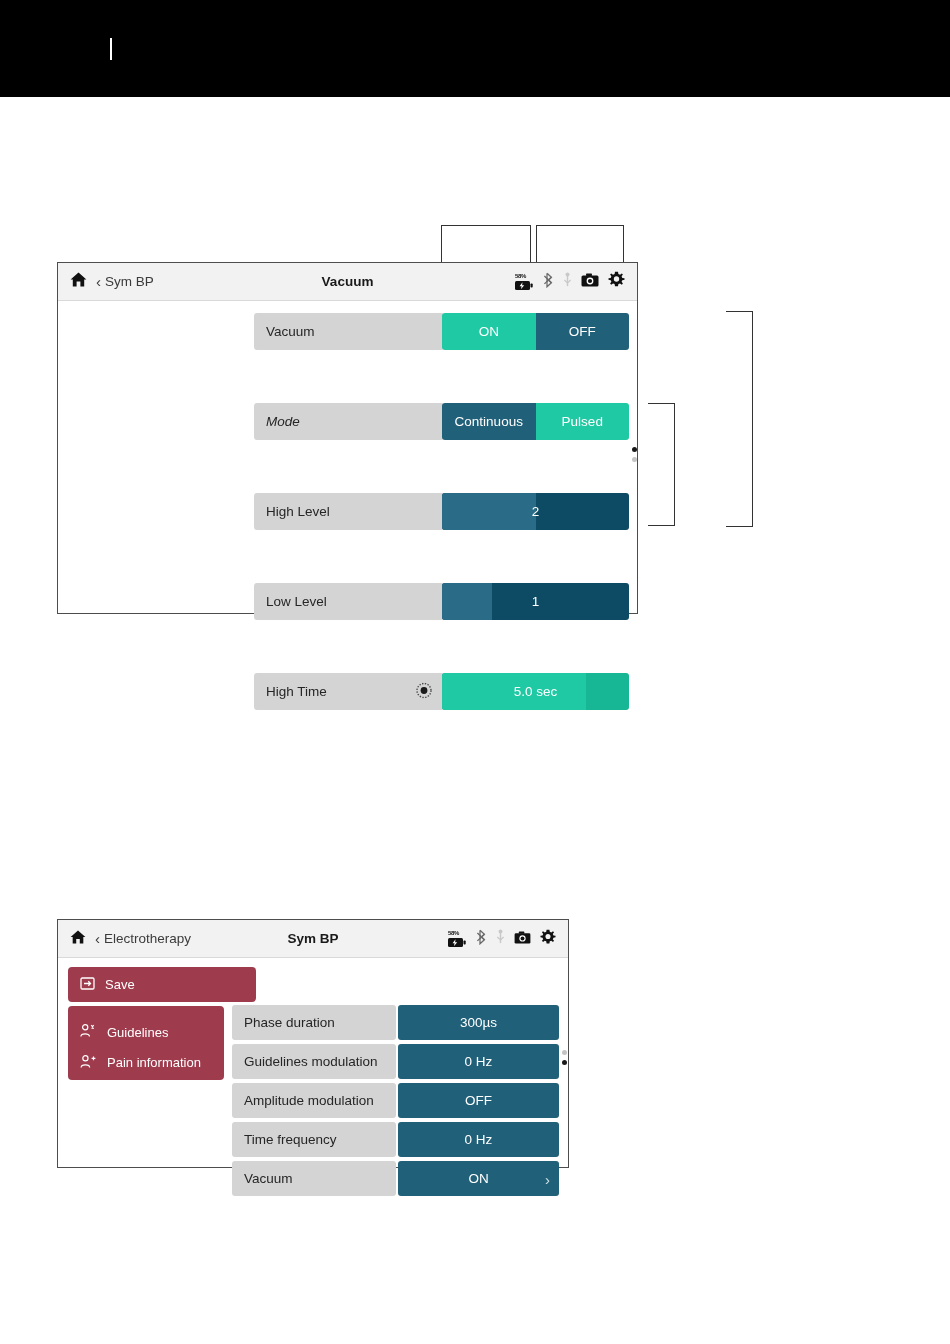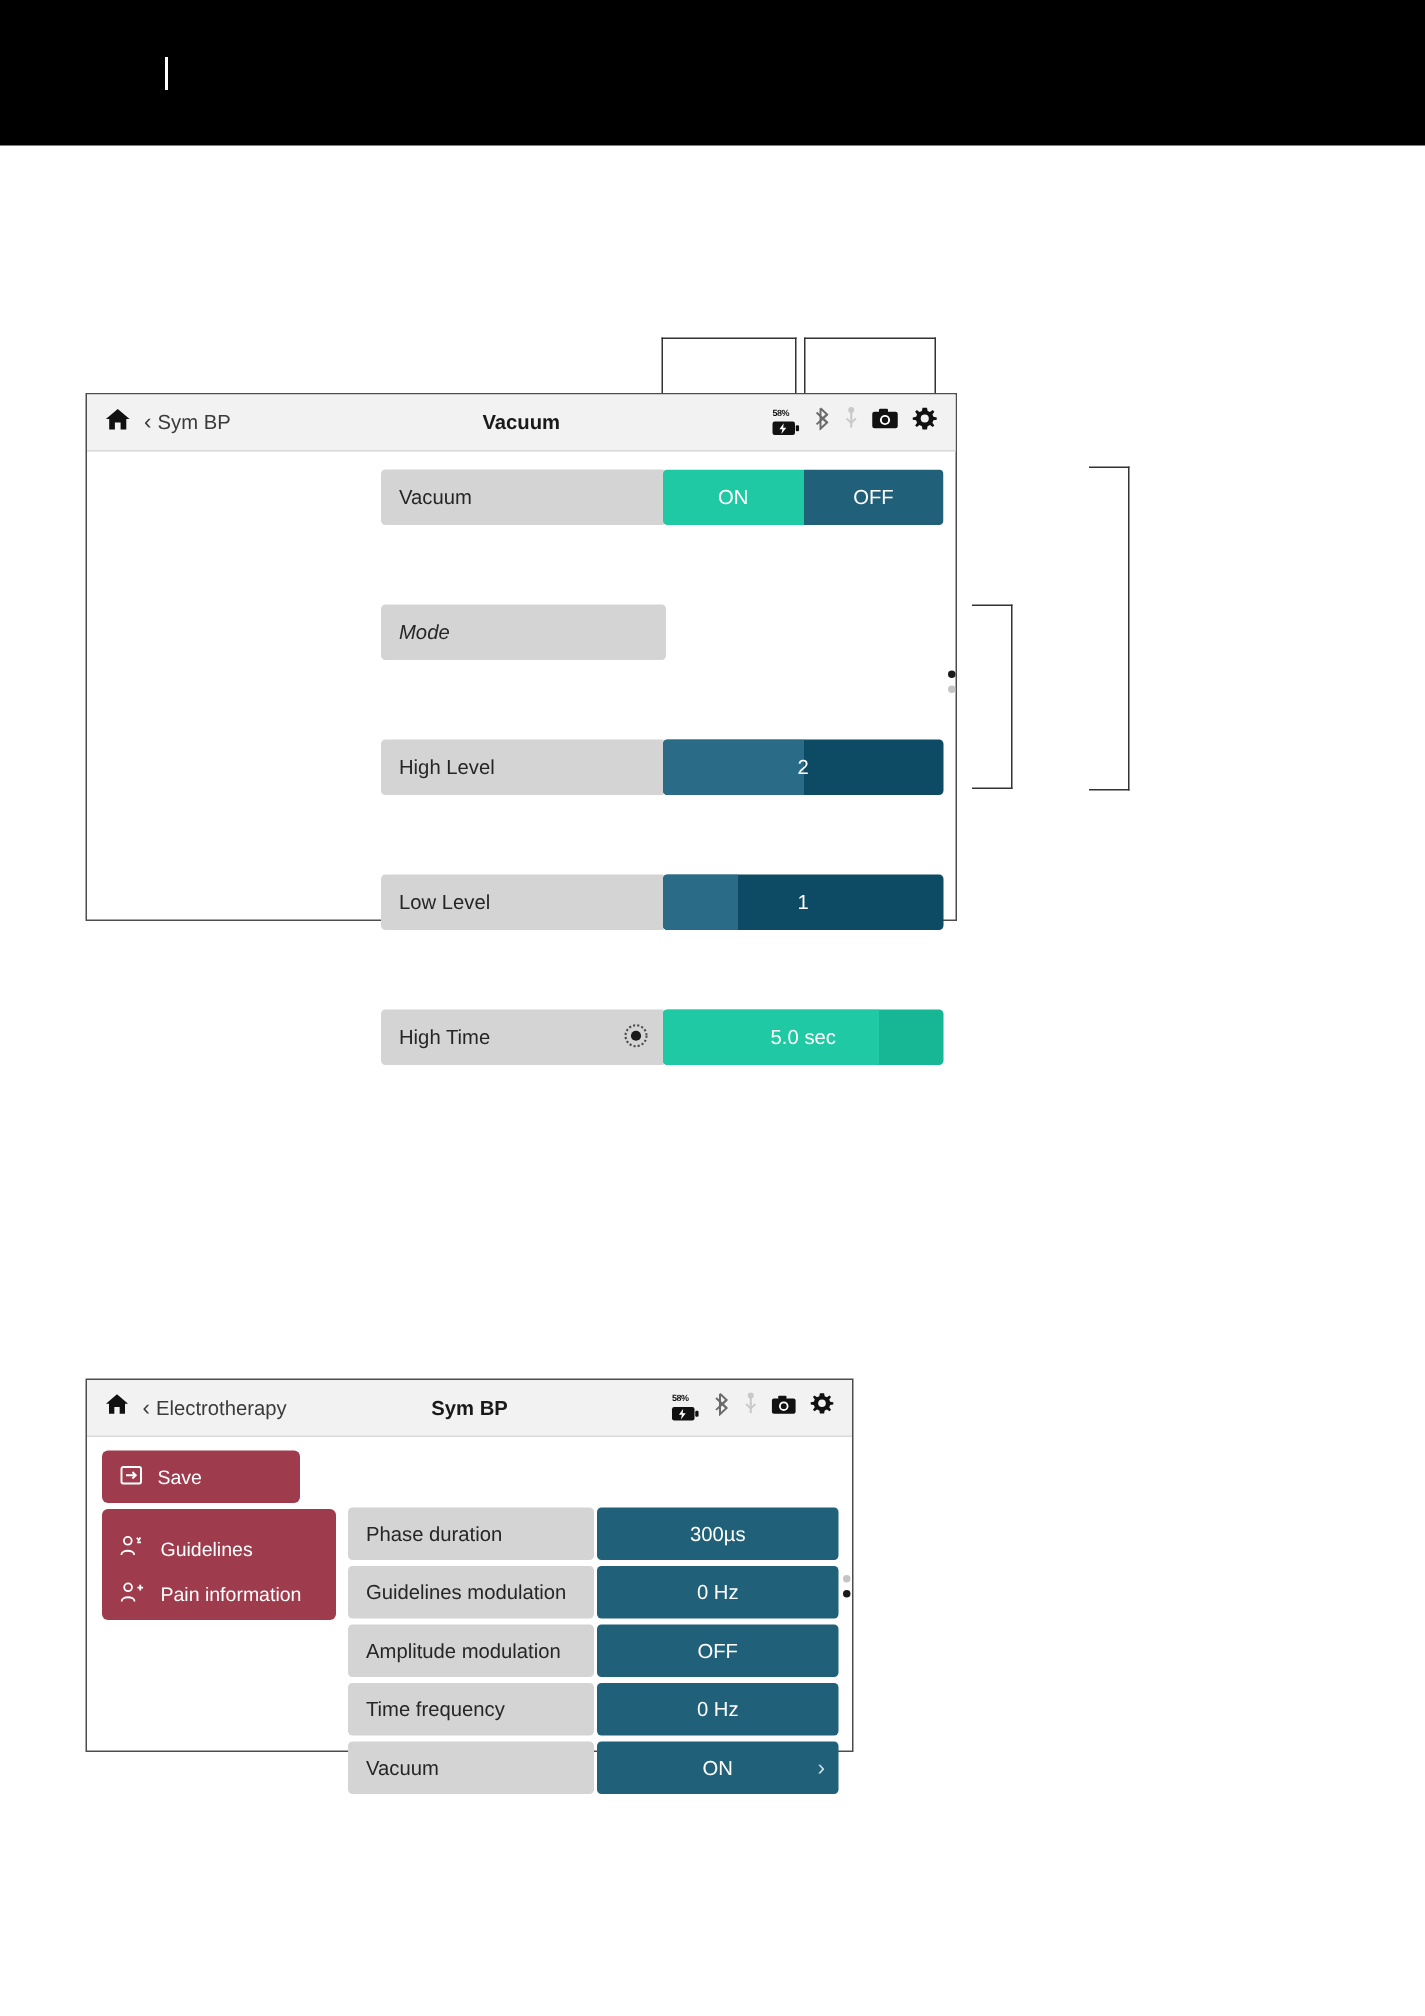--- a/index.html
+++ b/index.html
@@ -136,20 +136,24 @@
       <div class="seg" style="position:absolute;left:384px;top:0;width:187px;height:37px;">
         <div class="seg-half" style="background:#1fc9a3;">ON</div>
         <div class="seg-half" style="background:#216079;">OFF</div>
       </div>
     </div>
 
     <div class="row" style="height:37px;margin-bottom:8px;">
       <div class="lbl" style="position:absolute;left:196px;width:190px;top:45px;height:37px;font-style:italic;">
         <span>Mode</span>
       </div>
+      <div class="seg" style="position:absolute;left:384px;top:45px;width:187px;height:37px;">
+        <div class="seg-half" style="background:#216079;">Continuous</div>
+        <div class="seg-half" style="background:#1fc9a3;">Pulsed</div>
+      </div>
     </div>
 
     <div class="row" style="height:37px;margin-bottom:8px;">
       <div class="lbl" style="position:absolute;left:196px;width:190px;top:90px;height:37px;">
         <span>High Level</span>
       </div>
       <div class="val" style="position:absolute;left:384px;top:90px;width:187px;height:37px;background:#0d4a63;">
         <span style="position:absolute;left:0;top:0;bottom:0;width:50%;background:#2a6c87;"></span>
         <span class="bar-txt">2</span>
       </div>
@@ -235,21 +239,21 @@
       </span>
       <span>
         <svg width="16" height="16" viewBox="0 0 17 17">
             <path d="M8.5 0.8 L10 0.8 L10.4 3 L12 3.7 L13.8 2.4 L14.9 3.5 L13.6 5.3 L14.3 6.9 L16.5 7.3 L16.5 8.8 L14.3 9.2 L13.6 10.8 L14.9 12.6 L13.8 13.7 L12 12.4 L10.4 13.1 L10 15.3 L8.5 15.3 L7 15.3 L6.6 13.1 L5 12.4 L3.2 13.7 L2.1 12.6 L3.4 10.8 L2.7 9.2 L0.5 8.8 L0.5 7.3 L2.7 6.9 L3.4 5.3 L2.1 3.5 L3.2 2.4 L5 3.7 L6.6 3 L7 0.8 Z" fill="#111"></path>
             <circle cx="8.5" cy="8" r="2.7" fill="#f2f2f2"></circle>
           </svg>
       </span>
     </div>
   </div>
 
-  <div class="act" style="position:absolute;left:10px;top:47px;width:132px;height:35px;background:#9e3c4e;">
+  <div class="act" style="position:absolute;left:10px;top:47px;width:188px;height:35px;background:#9e3c4e;">
     <span>
       <svg width="15" height="15" viewBox="0 0 15 15">
           <rect x="1" y="2" width="13" height="11" rx="1.2" fill="none" stroke="#fff" stroke-width="1.3"></rect>
           <path d="M4 7.5 L10.5 7.5 M8.3 5.3 L10.5 7.5 L8.3 9.7" stroke="#fff" stroke-width="1.3" fill="none"></path>
         </svg>
     </span>
     <span>Save</span>
   </div>
 
   <div class="act" style="position:absolute;left:10px;top:86px;width:156px;height:52px;background:#9e3c4e;">

